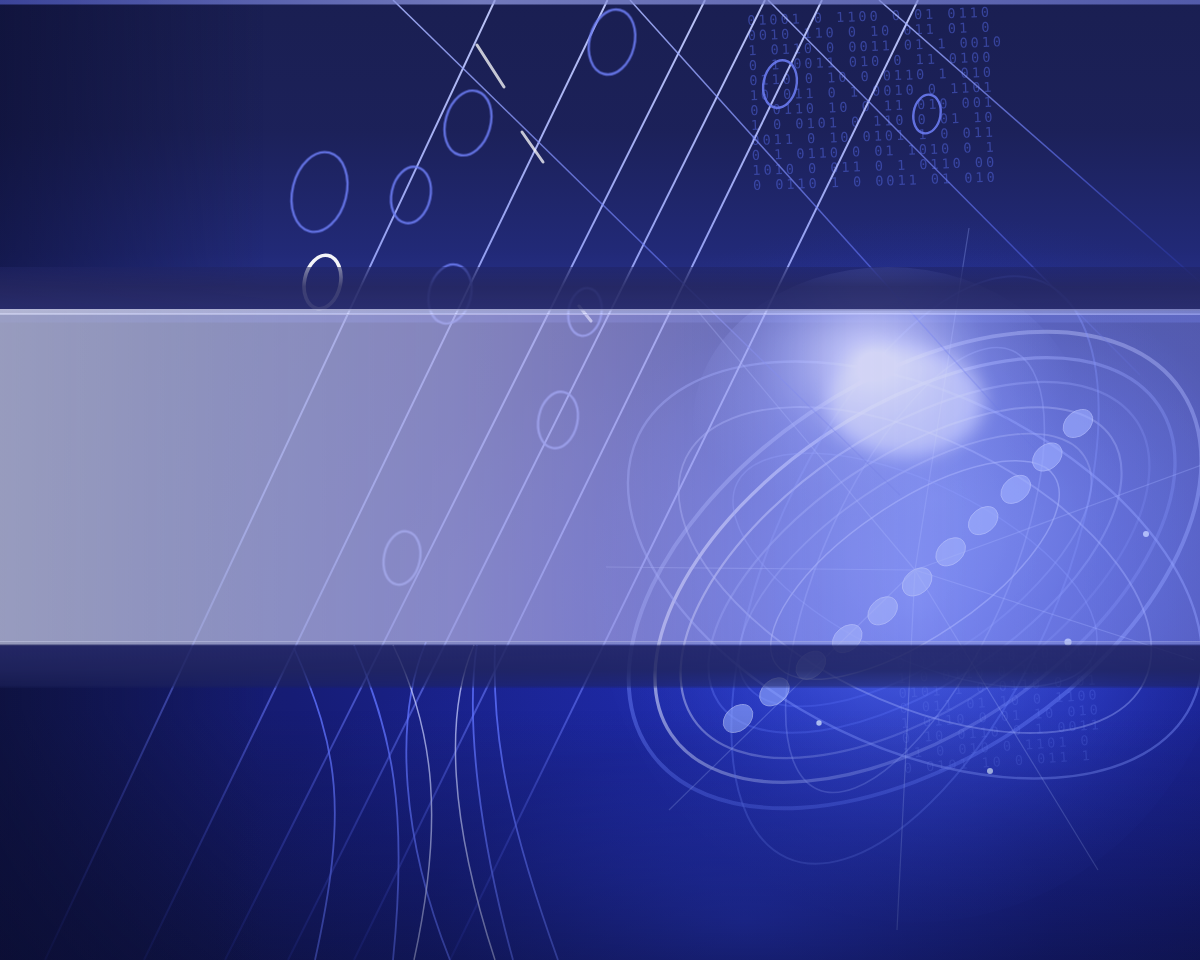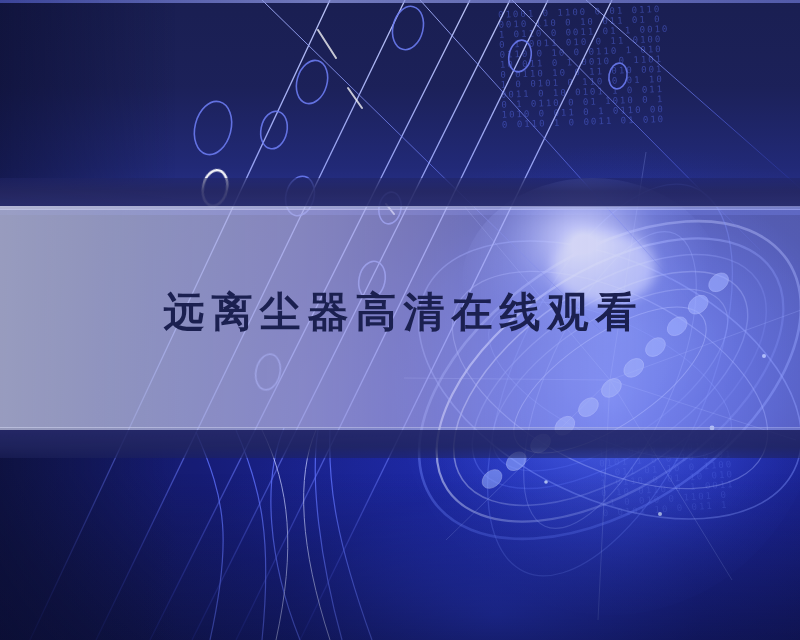--- a/index.html
+++ b/index.html
@@ -290,15 +290,14 @@
 
   <div class="layer" id="bg-vignette"></div>
   <div class="layer" id="top-hairline" style="inset:auto 0 auto 0;"></div>
 
   <div id="bar-above"></div>
   <div id="band-top-edge"></div>
   <div id="band"></div>
   <div id="band-bot-edge"></div>
   <div id="bar-below"></div>
 
-  <div id="headline">远离尘器高清在线观看</div>
 
 </div>
 
 </body></html>

